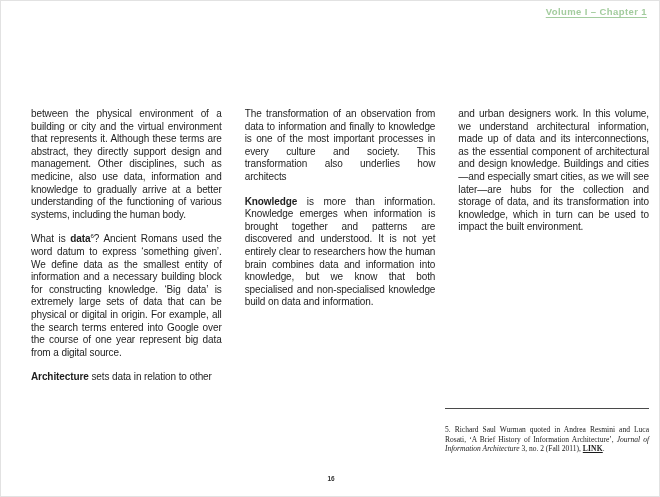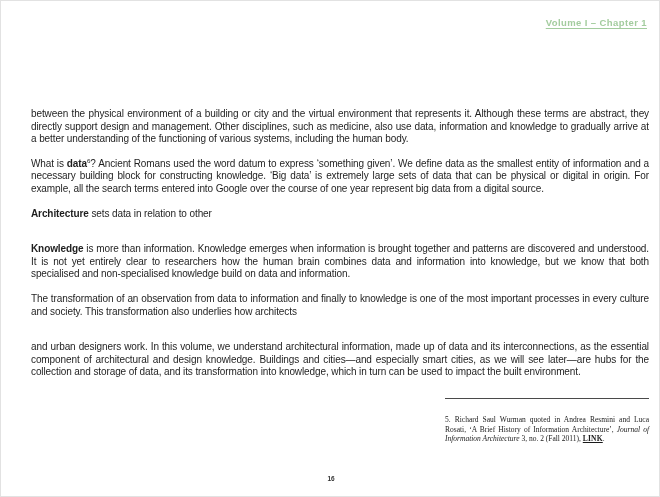--- a/index.html
+++ b/index.html
@@ -8,57 +8,56 @@
     width: 660px;
     height: 497px;
     background: #ffffff;
     box-sizing: border-box;
     border: 1px solid #e2e2e2;
     overflow: hidden;
     font-family: "Liberation Sans", sans-serif;
   }
   .chapter-header {
     position: absolute;
-    top: 16px;
+    top: 5px;
     right: 12px;
     font-size: 9.5px;
     font-weight: bold;
     letter-spacing: 0.4px;
     color: #a3cc9e;
     text-decoration: underline;
     text-underline-offset: 2px;
   }
   .content {
     position: absolute;
     top: 107px;
     left: 30px;
     width: 618px;
     display: flex;
     gap: 23px;
-    flex-direction: column;
   }
   .col {
     flex: 1 1 0;
     font-size: 10px;
     line-height: 12.6px;
     color: #1e1e1e;
     text-align: justify;
     letter-spacing: -0.1px;
     hyphens: auto;
     -webkit-hyphens: auto;
   }
   .col p { margin: 0 0 12px 0; }
   .col p:last-child { margin-bottom: 0; }
   .b { font-weight: bold; }
   .i { font-style: italic; }
   sup { font-size: 62%; line-height: 0; vertical-align: super; }
   .footnotes {
     position: absolute;
     left: 444px;
-    top: 397px;
+    top: 407px;
     width: 204px;
     border-top: 1px solid #4a4a4a;
     padding-top: 16px;
     font-family: "Liberation Serif", serif;
     font-size: 7.5px;
     line-height: 9.5px;
     color: #1a1a1a;
     text-align: justify;
   }
   .footnote { margin-bottom: 5px; }
@@ -85,22 +84,22 @@
 <div class="page">
   <div class="chapter-header">Volume I – Chapter 1</div>
 
   <div class="content">
     <div class="col">
         <p><span>between the physical environment of a building or city and the virtual environment that represents it. Although these terms are abstract, they directly support design and management. Other disciplines, such as medicine, also use data, information and knowledge to gradually arrive at a better understanding of the functioning of various systems, including the human body.</span></p>
         <p><span>What is </span><span class="b">data</span><sup>6</sup><span>? Ancient Romans used the word datum to express ‘something given’. We define data as the smallest entity of information and a necessary building block for constructing knowledge. ‘Big data’ is extremely large sets of data that can be physical or digital in origin. For example, all the search terms entered into Google over the course of one year represent big data from a digital source.</span></p>
         <p><span class="b">Architecture</span><span> sets data in relation to other</span></p>
       </div>
     <div class="col">
+        <p><span>The transformation of an observation from data to information and finally to knowledge is one of the most important processes in every culture and society. This transformation also underlies how architects</span></p>
         <p><span class="b">Knowledge</span><span> is more than information. Knowledge emerges when information is brought together and patterns are discovered and understood. It is not yet entirely clear to researchers how the human brain combines data and information into knowledge, but we know that both specialised and non-specialised knowledge build on data and information.</span></p>
-        <p><span>The transformation of an observation from data to information and finally to knowledge is one of the most important processes in every culture and society. This transformation also underlies how architects</span></p>
       </div>
     <div class="col">
         <p><span>and urban designers work. In this volume, we understand architectural information, made up of data and its interconnections, as the essential component of architectural and design knowledge. Buildings and cities—and especially smart cities, as we will see later—are hubs for the collection and storage of data, and its transformation into knowledge, which in turn can be used to impact the built environment.</span></p>
       </div>
   </div>
 
   <div class="footnotes">
     <div class="footnote"><span>5. Richard Saul Wurman quoted in Andrea Resmini and Luca Rosati, ‘A Brief History of Information Architecture’, </span><span class="i">Journal of Information Architecture</span><span> 3, no. 2 (Fall 2011), </span><span class="link">LINK</span><span>.</span></div>
   </div>
 

